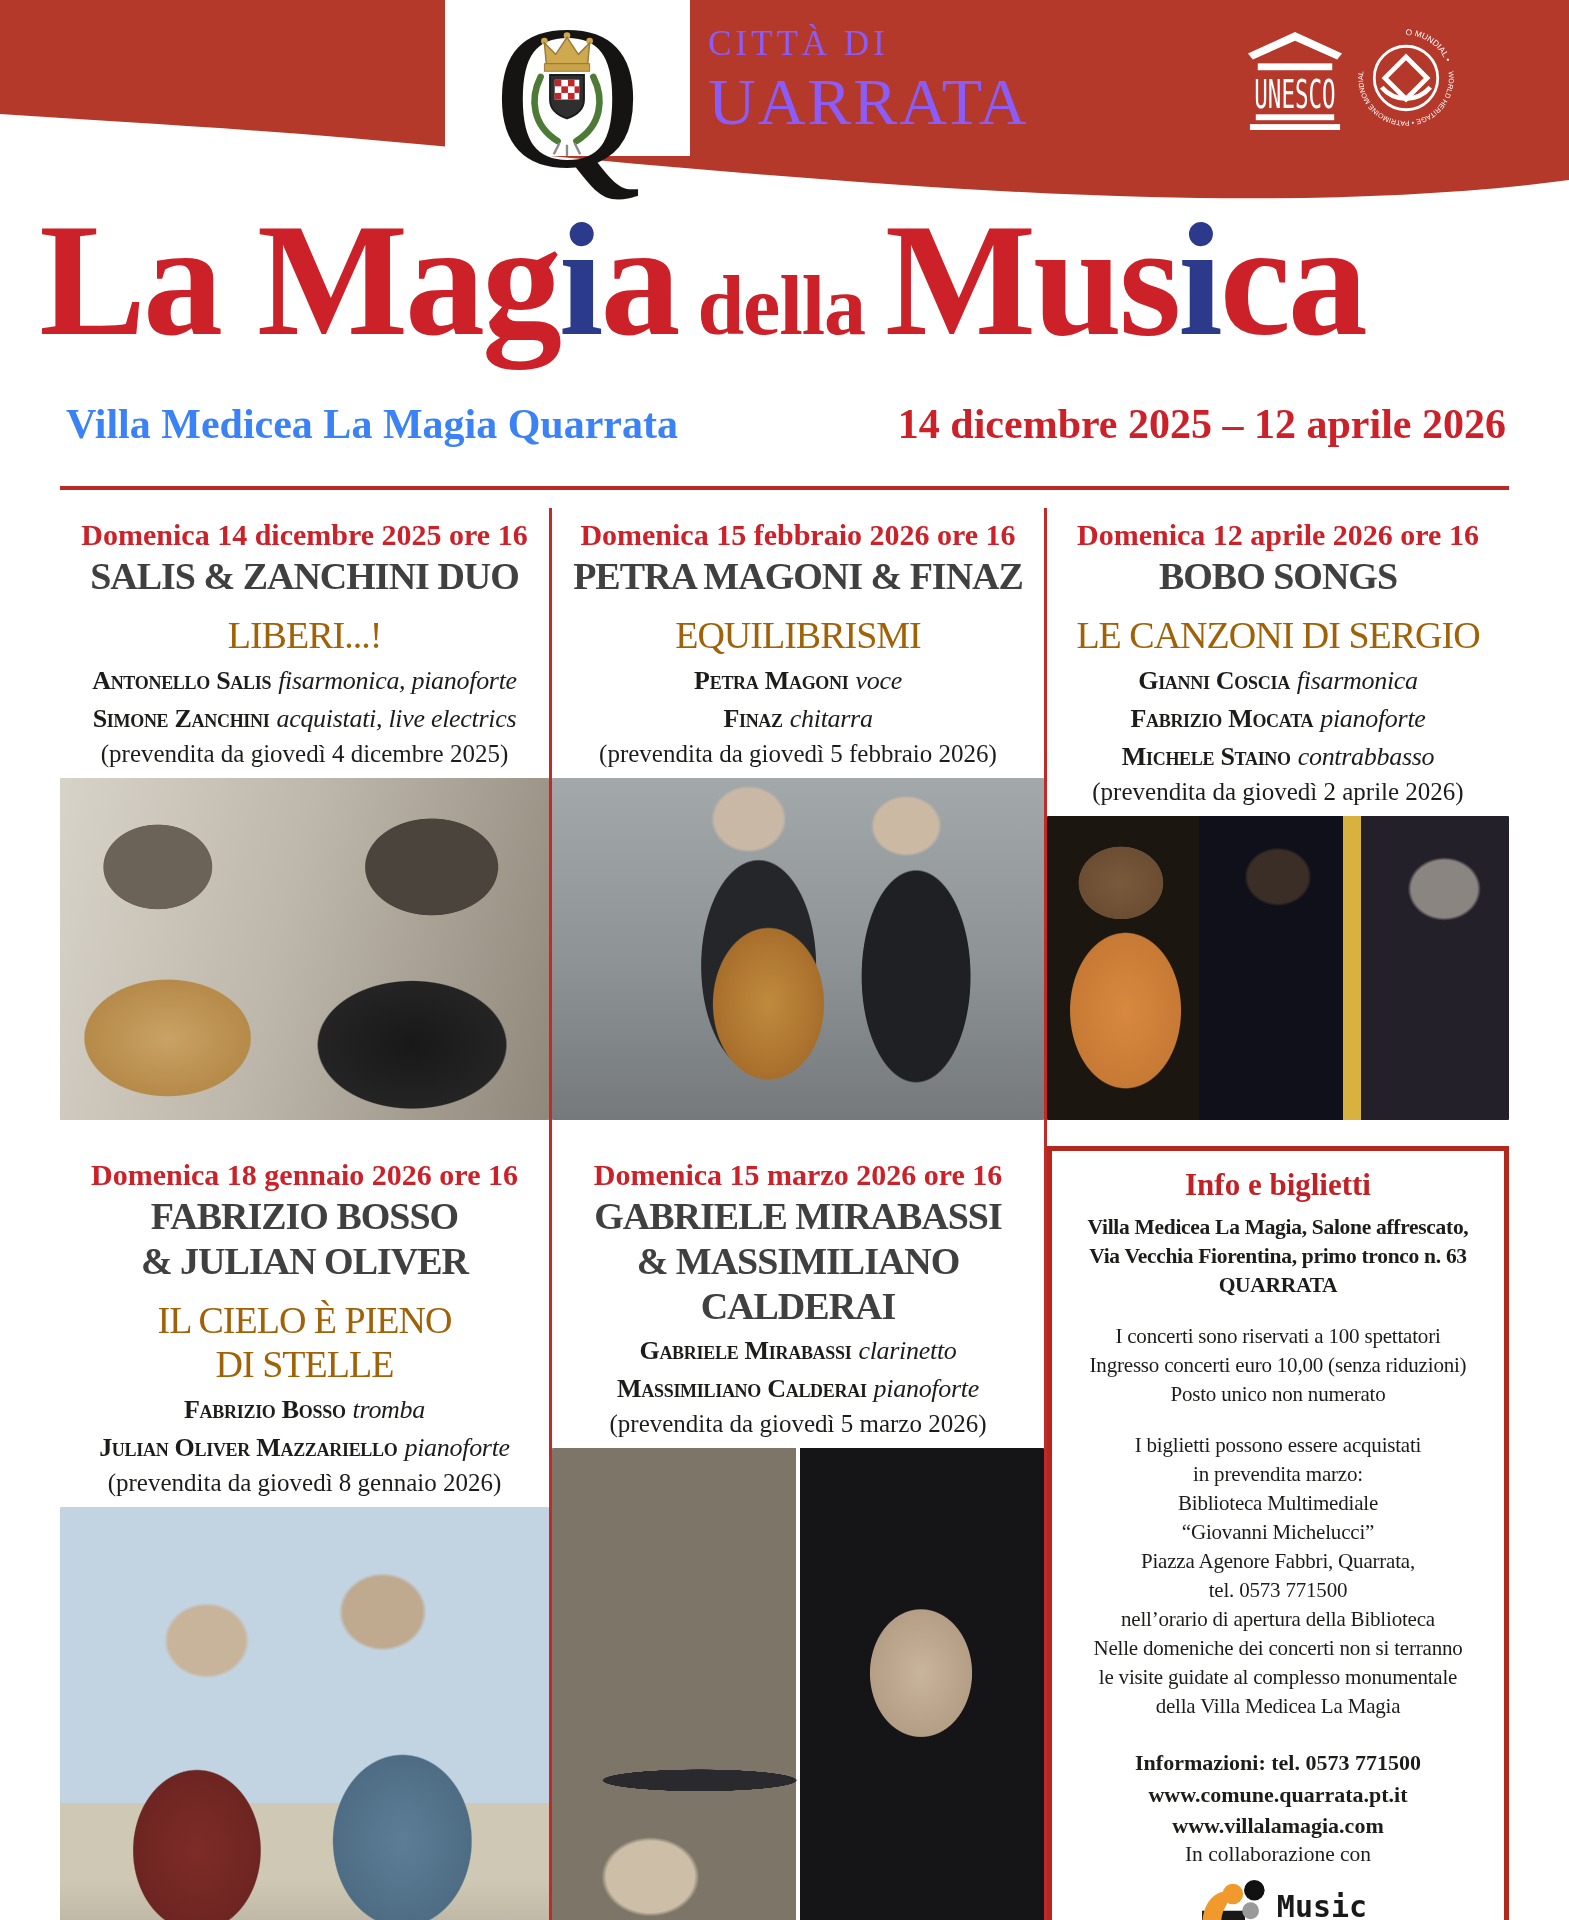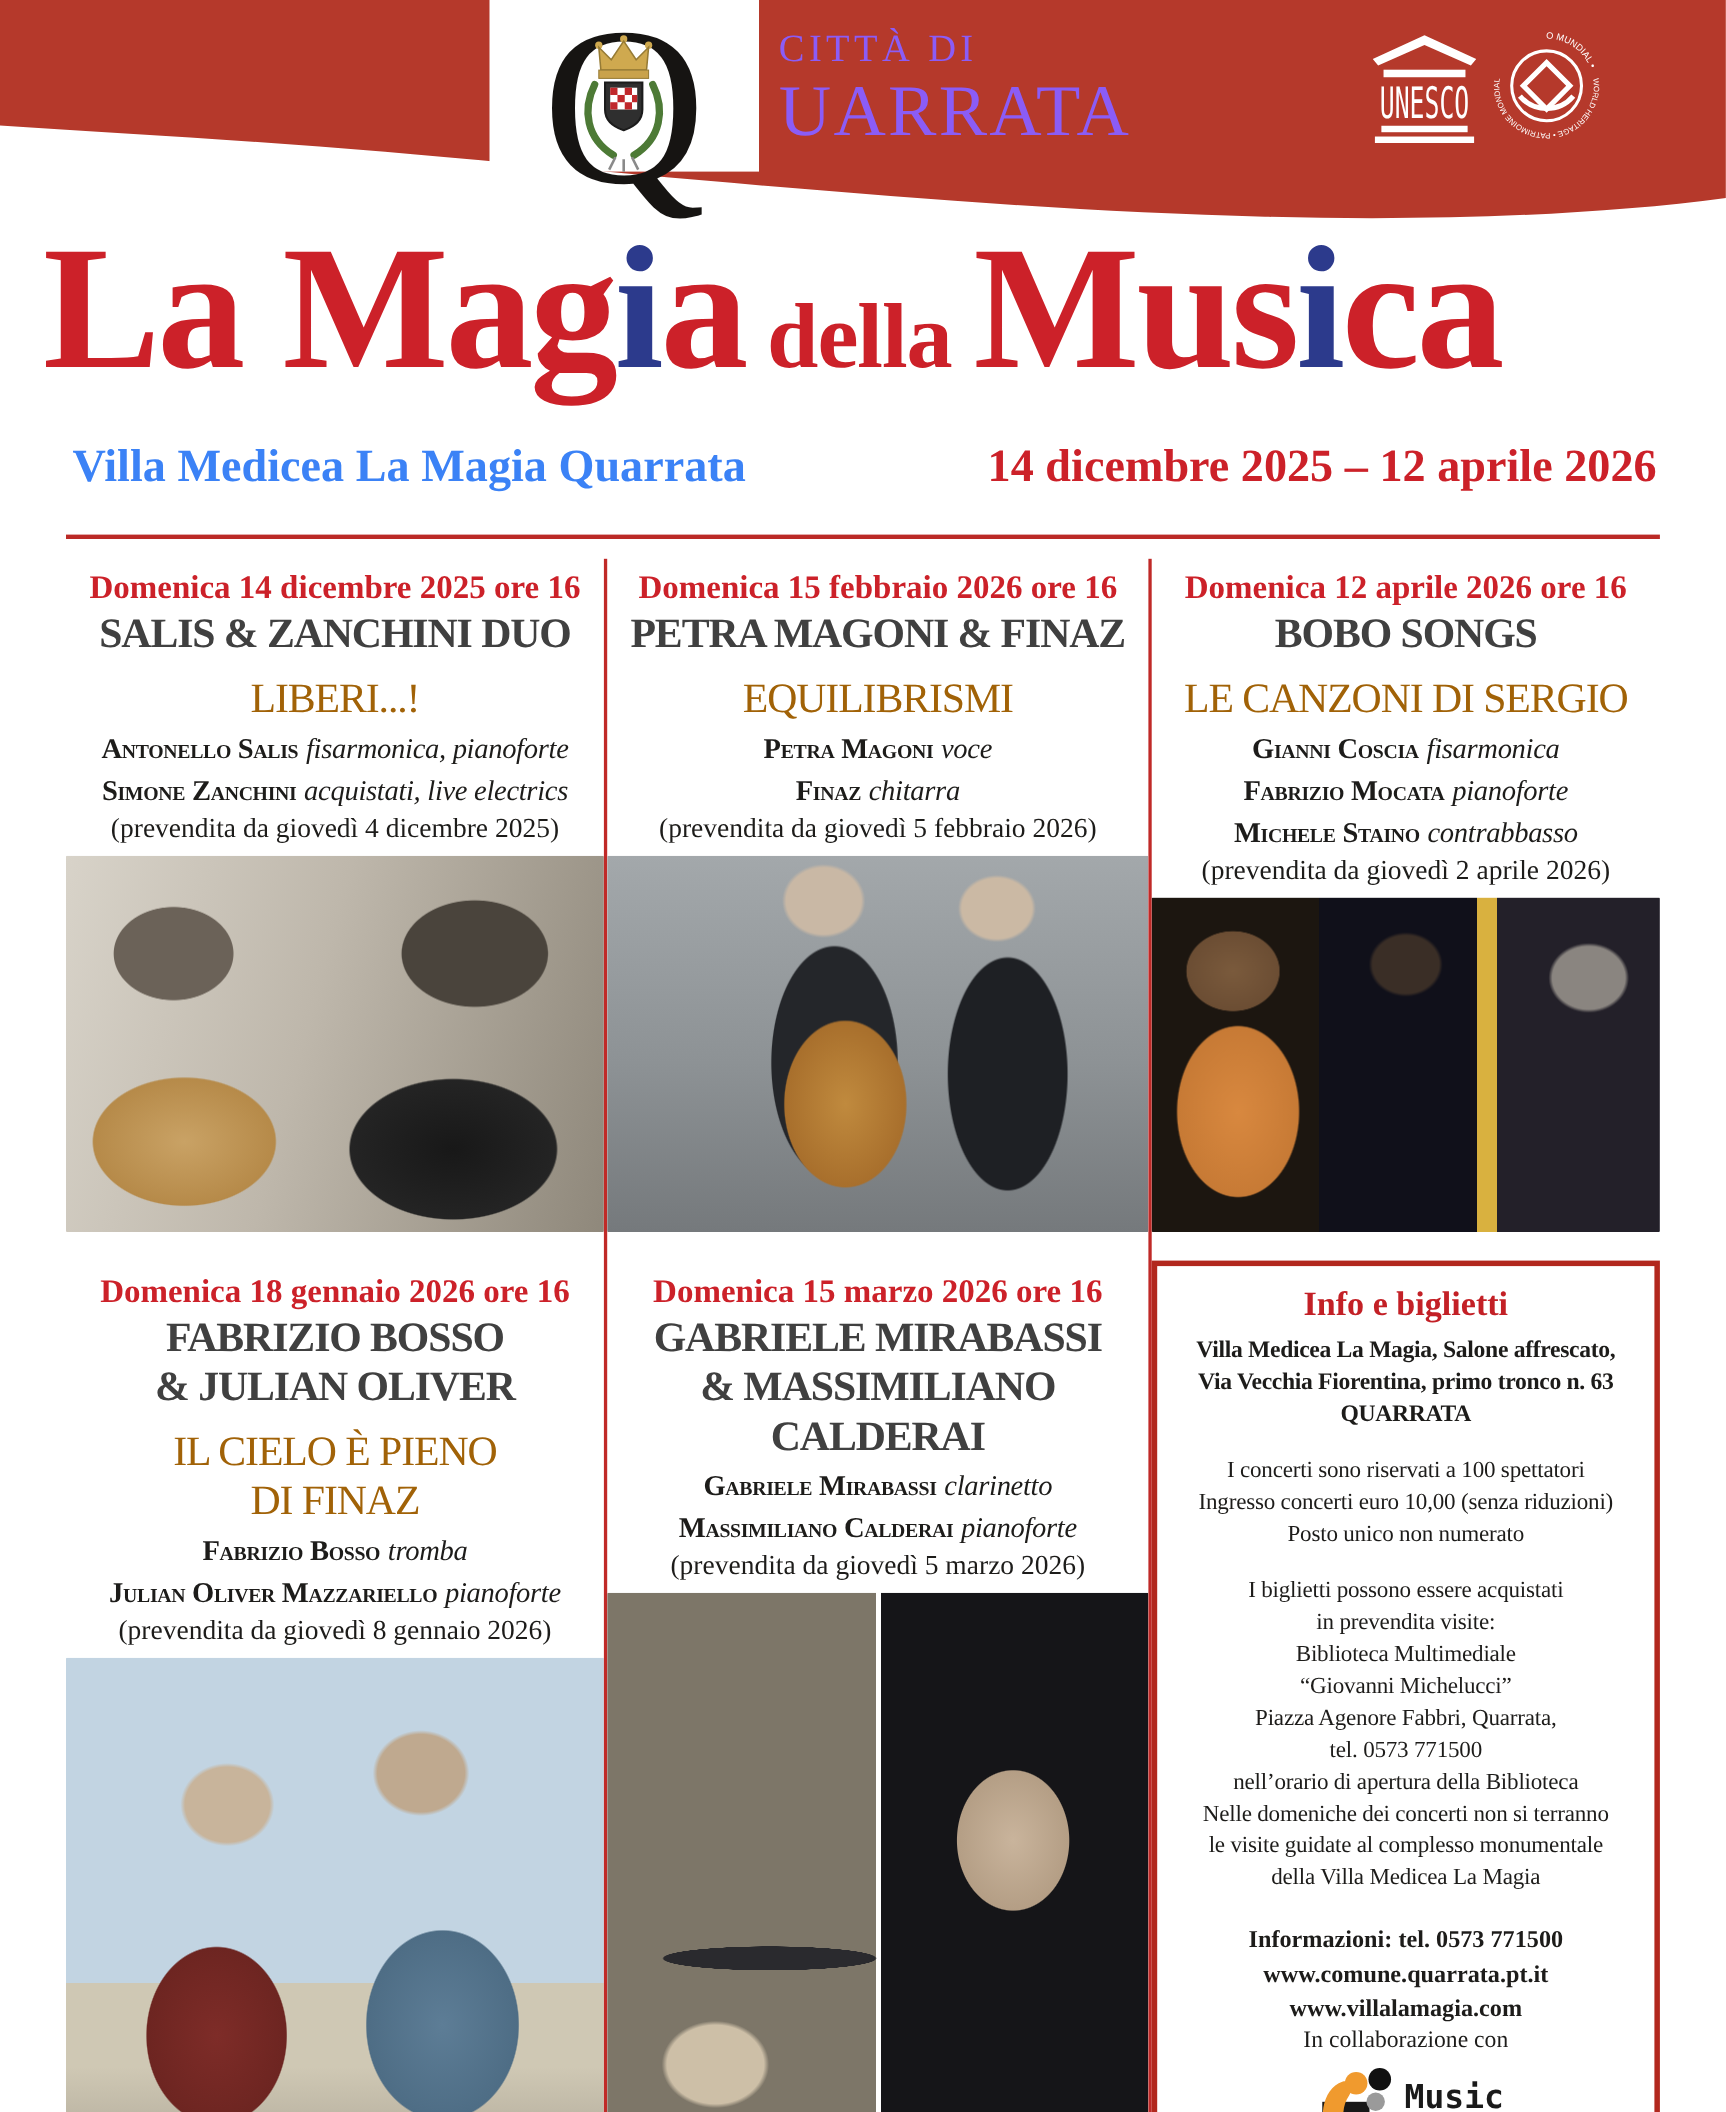--- a/index.html
+++ b/index.html
@@ -179,21 +179,21 @@
       <div class="photo photo-salis"></div>
     </section>
     <section class="row2">
       <div class="c-date">Domenica 18 gennaio 2026 ore 16</div>
       <div class="c-title">
         <div>FABRIZIO BOSSO</div>
         <div>&amp; JULIAN OLIVER</div>
       </div>
       <div class="c-sub">
         <div>IL CIELO È PIENO</div>
-        <div>DI FINAZ</div>
+        <div>DI STELLE</div>
       </div>
       <div class="perf">
         <span class="nm">Fabrizio Bosso</span><span class="ins">tromba</span>
       </div>
       <div class="perf">
         <span class="nm">Julian Oliver Mazzariello</span><span class="ins">pianoforte</span>
       </div>
       <div class="presale">(prevendita da giovedì 8 gennaio 2026)</div>
       <div class="photo photo-bosso"></div>
     </section>
@@ -268,21 +268,21 @@
         <div>Via Vecchia Fiorentina, primo tronco n. 63</div>
         <div>QUARRATA</div>
       </div>
       <div class="ib-para">
         <div>I concerti sono riservati a 100 spettatori</div>
         <div>Ingresso concerti euro 10,00 (senza riduzioni)</div>
         <div>Posto unico non numerato</div>
       </div>
       <div class="ib-para">
         <div>I biglietti possono essere acquistati</div>
-        <div>in prevendita visite:</div>
+        <div>in prevendita marzo:</div>
         <div>Biblioteca Multimediale</div>
         <div>“Giovanni Michelucci”</div>
         <div>Piazza Agenore Fabbri, Quarrata,</div>
         <div>tel. 0573 771500</div>
         <div>nell’orario di apertura della Biblioteca</div>
         <div>Nelle domeniche dei concerti non si terranno</div>
         <div>le visite guidate al complesso monumentale</div>
         <div>della Villa Medicea La Magia</div>
       </div>
       <div class="ib-contacts">

